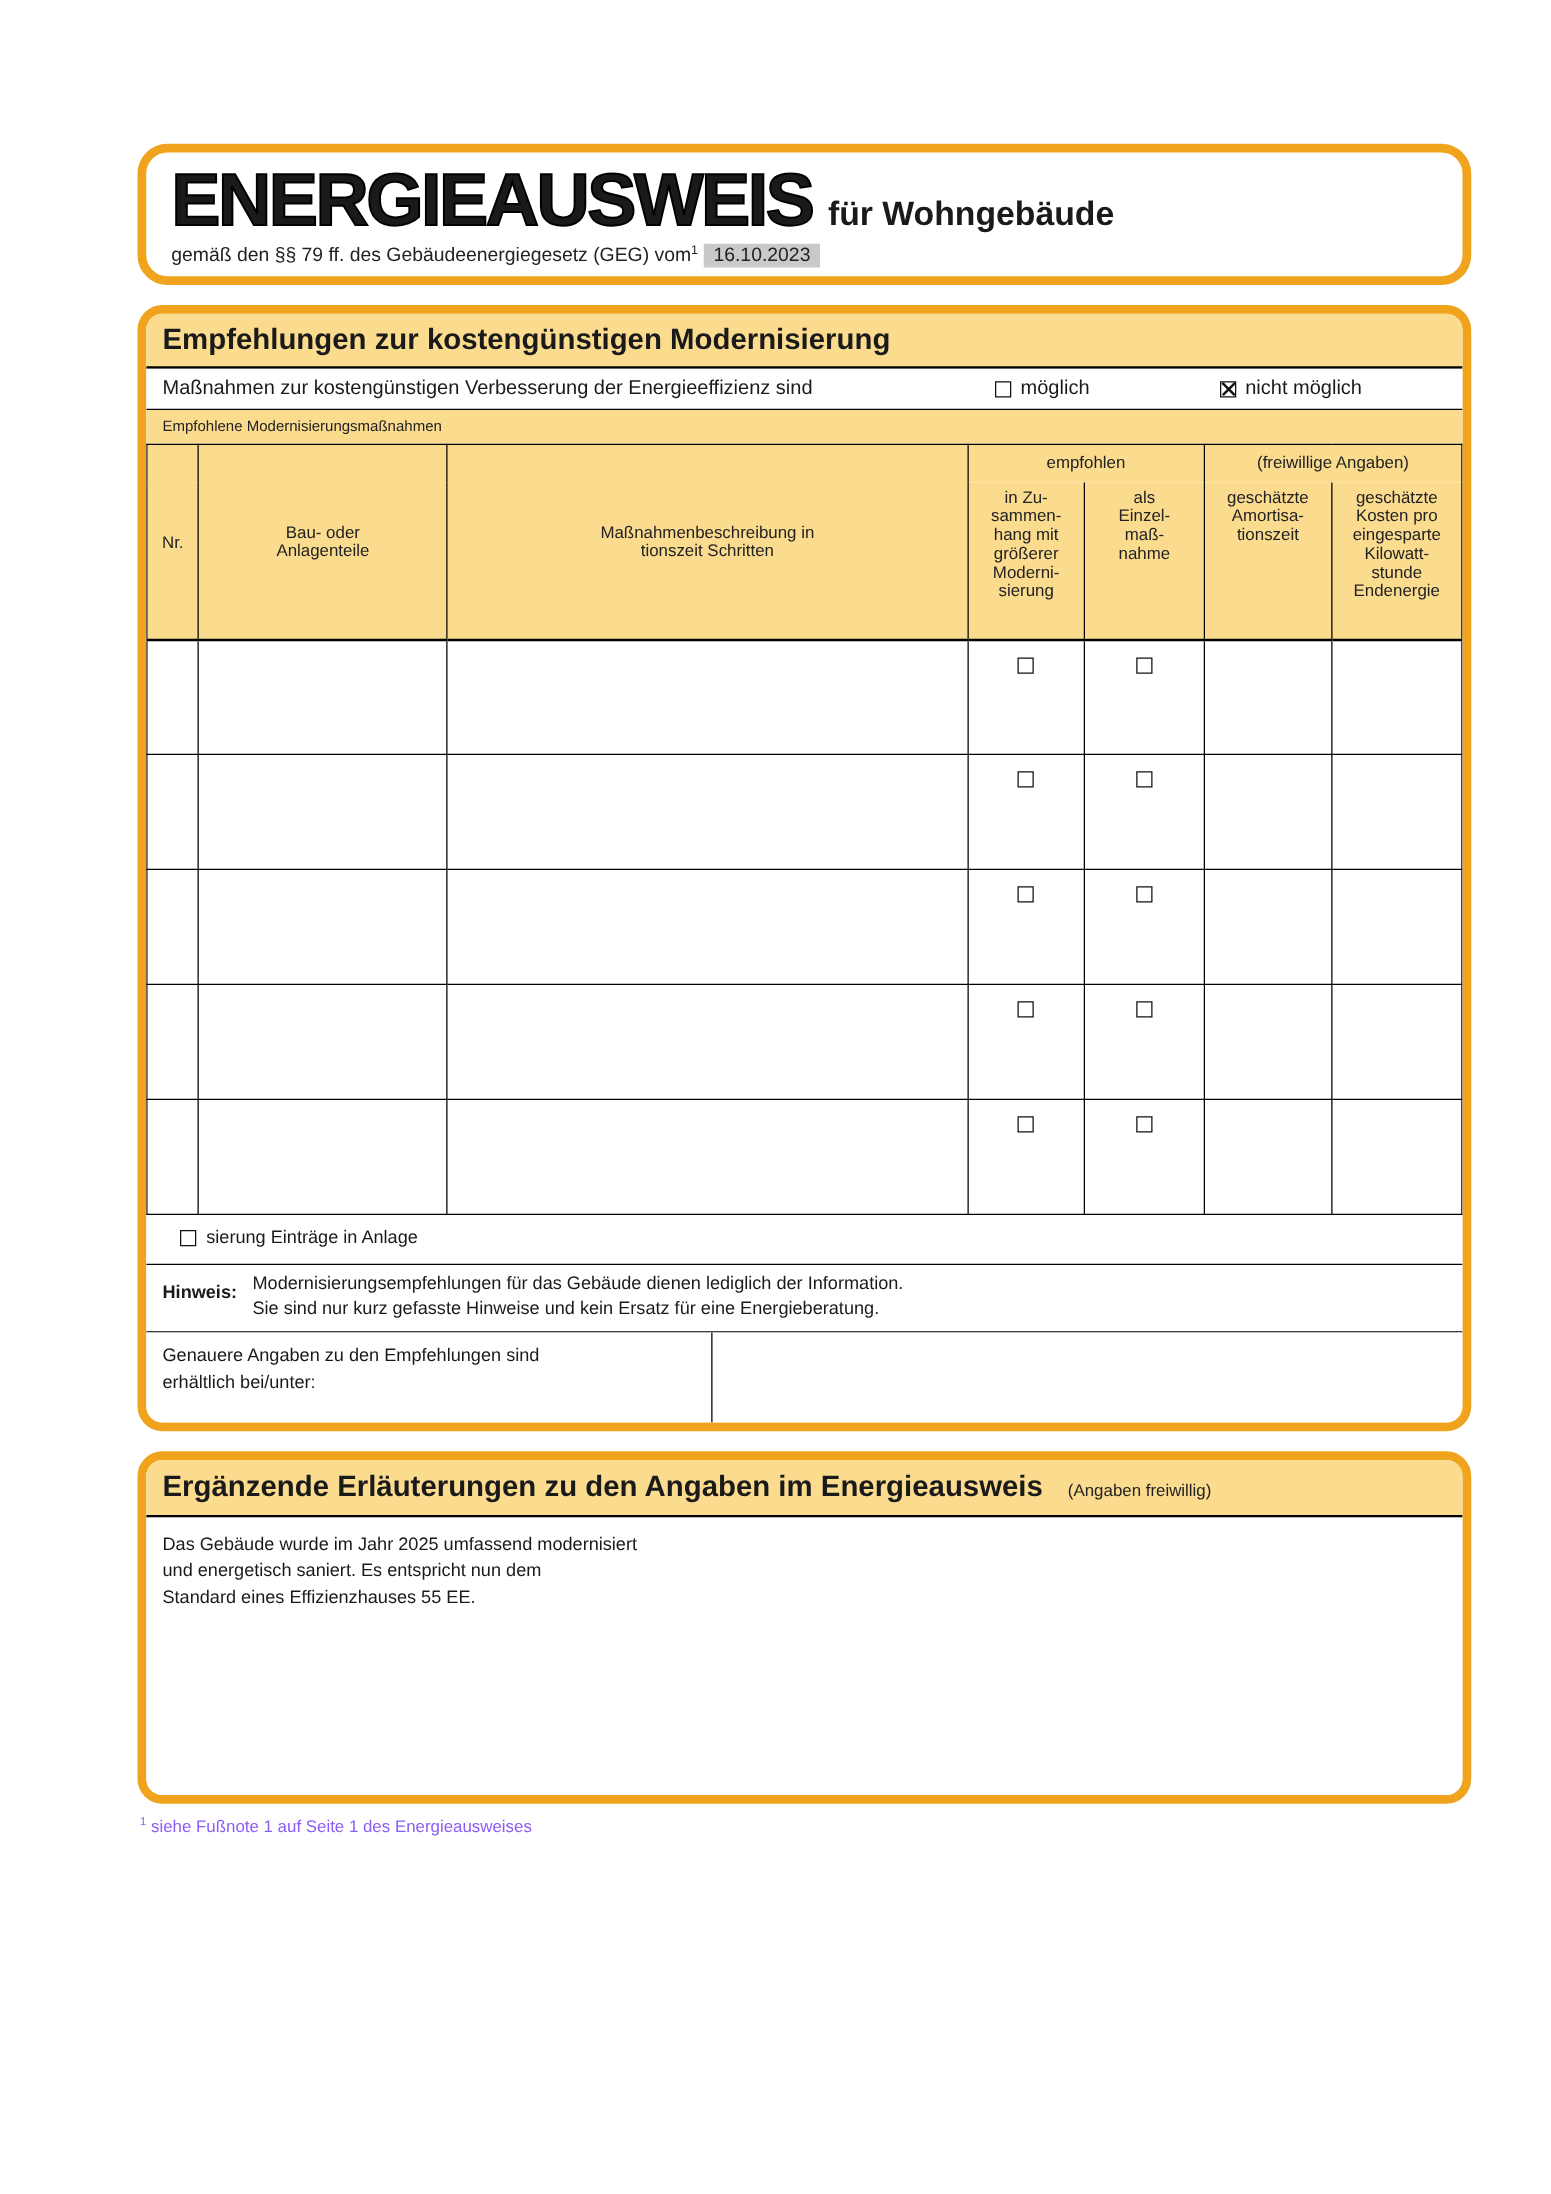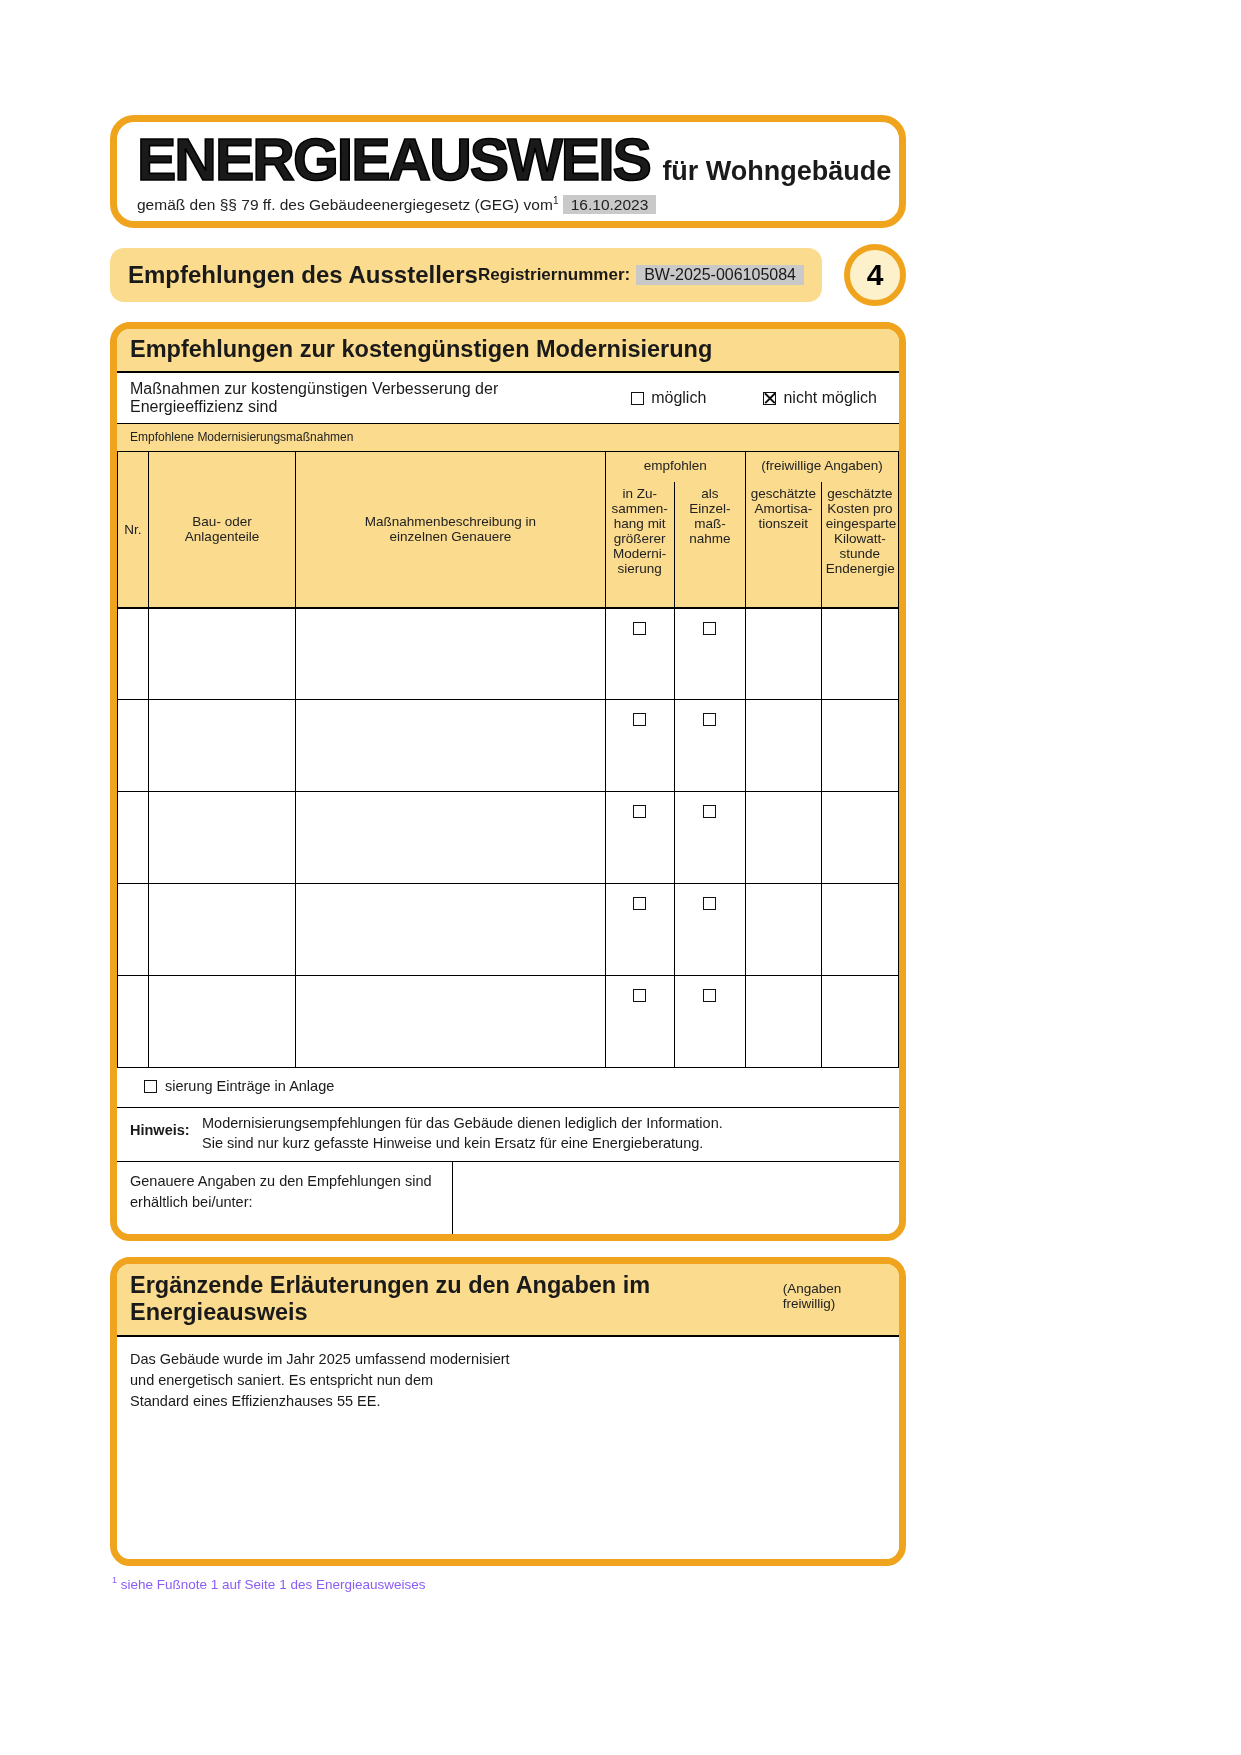--- a/index.html
+++ b/index.html
@@ -1,21 +1,21 @@
 <!DOCTYPE html>
 <html style="--frame-orange: #F0A41E; --fill-yellow: #FBDC8F; --circle-fill: #FDF1CB; --highlight-gray: #C9C9C9;"><head>
 <meta charset="utf-8">
 <style>
   * { box-sizing: border-box; margin: 0; padding: 0; }
   html,body { background:#fff; }
   body {
     width: 1241px; height: 1755px; position: relative;
     font-family: "Liberation Sans", sans-serif; color:#1a1a1a;
   }
-  .content { position:absolute; left:110px; top:115px; width:796px; }
+  .content { position:absolute; left:110px; top:115px; width:1067px; }
 
   
   .header-box {
     border: 7px solid var(--frame-orange,#F0A41E);
     border-radius: 24px; background:#fff;
     padding: 4px 20px 10px 20px; height: 113px;
   }
   .title-line { white-space: nowrap; }
   .main-title {
     font-size: 59px; font-weight: bold; letter-spacing: -2px;
@@ -139,30 +139,20 @@
     <div class="title-line">
       <span class="main-title">ENERGIEAUSWEIS</span>
       <span class="title-suffix">für Wohngebäude</span>
     </div>
     <div class="law-line">
       <span>gemäß den §§ 79 ff. des Gebäudeenergiegesetz (GEG) vom</span><sup>1</sup>
       <span class="hl">16.10.2023</span>
     </div>
   </div>
 
-  <div class="bar-row">
-    <div class="bar2">
-      <span class="bar2-title">Empfehlungen des Ausstellers</span>
-      <span class="reg">
-        <span class="reg-label">Registriernummer:</span>
-        <span class="hl">BW-2025-006105084</span>
-      </span>
-    </div>
-    <div class="page-circle">4</div>
-  </div>
 
   <div class="box">
     <div class="sec-title">Empfehlungen zur kostengünstigen Modernisierung</div>
 
     <div class="row-moeglich">
       <span class="rm-text">Maßnahmen zur kostengünstigen Verbesserung der Energieeffizienz sind</span>
       <span class="opt opt1">
         <span class="cb"></span>
         <span>möglich</span>
       </span>
@@ -183,21 +173,21 @@
           <col style="width:9%">
           <col style="width:9.6%">
           <col style="width:9.8%">
       </colgroup>
       <thead>
         <tr class="group-row">
           <th rowspan="2" class="span-cell">Nr.</th>
           <th rowspan="2" class="span-cell">Bau- oder
 Anlagenteile</th>
           <th rowspan="2" class="span-cell">Maßnahmenbeschreibung in
-einzelnen Genauere</th>
+tionszeit Schritten</th>
           <th colspan="2" class="group-cell">empfohlen</th>
           <th colspan="2" class="group-cell">(freiwillige Angaben)</th>
         </tr>
         <tr class="sub-row">
           <th>in Zu-
 sammen-
 hang mit
 größerer
 Moderni-
 sierung</th>

